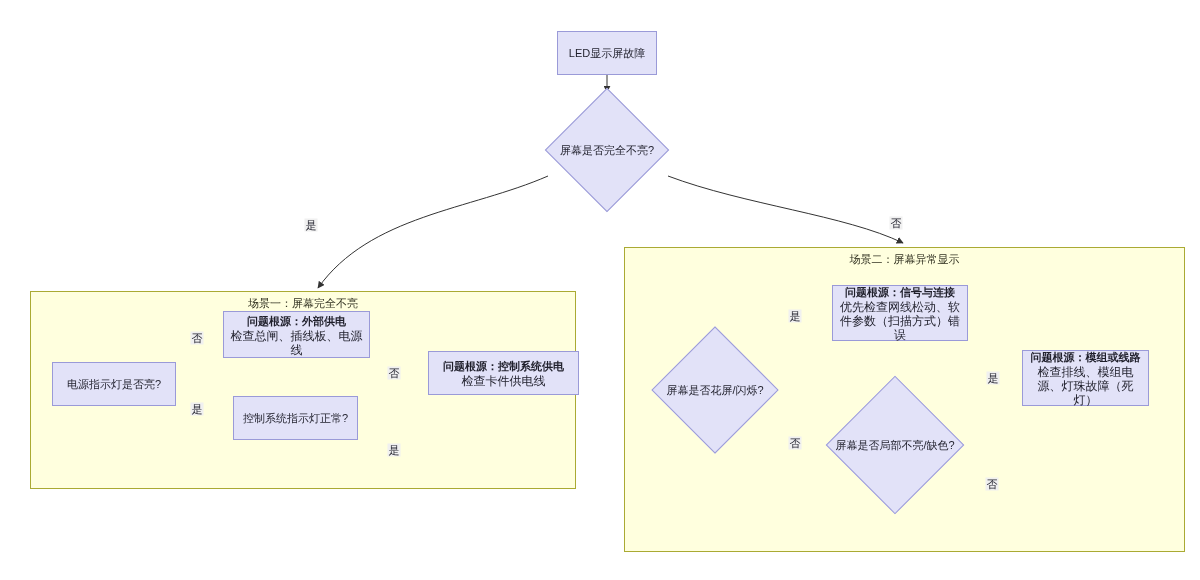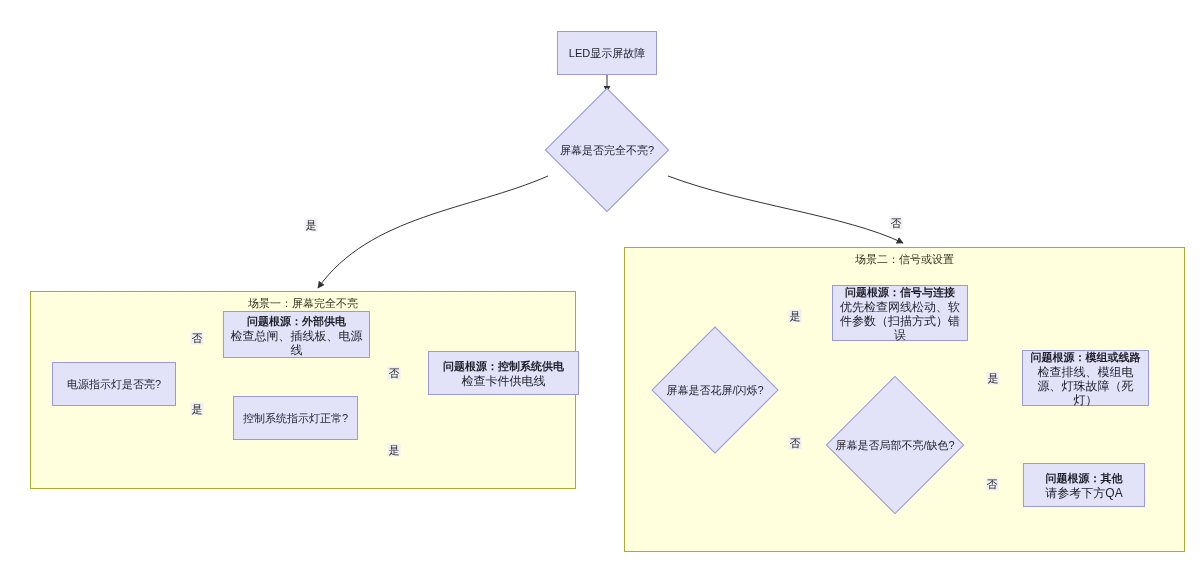--- a/index.html
+++ b/index.html
@@ -169,21 +169,21 @@
     <span class="desc">检查卡件供电线</span>
   </div>
 
 
   <div class="edge-label" style="left:197px; top:338px;">否</div>
   <div class="edge-label" style="left:197px; top:409px;">是</div>
   <div class="edge-label" style="left:394px; top:373px;">否</div>
   <div class="edge-label" style="left:394px; top:450px;">是</div>
 
   <div class="container-box" style="left:624px; top:247px; width:561px; height:305px;">
-    <div class="container-title">场景二：信号或设置</div>
+    <div class="container-title">场景二：屏幕异常显示</div>
   </div>
 
   <div class="decision" style="left:650px; top:325px; width:130px; height:130px;">
     <span class="shape" style="width:88px; height:88px;"></span>
     <span class="dlabel">屏幕是否花屏/闪烁?</span>
   </div>
 
   <div class="decision" style="left:825px; top:375px; width:140px; height:140px;">
     <span class="shape" style="width:96px; height:96px;"></span>
     <span class="dlabel">屏幕是否局部不亮/缺色?</span>
@@ -192,23 +192,19 @@
   <div class="node" style="left:832px; top:285px; width:136px; height:56px;">
     <span class="title">问题根源：信号与连接</span>
     <span class="desc">优先检查网线松动、软件参数（扫描方式）错误</span>
   </div>
 
   <div class="node" style="left:1022px; top:350px; width:127px; height:56px;">
     <span class="title">问题根源：模组或线路</span>
     <span class="desc">检查排线、模组电源、灯珠故障（死灯）</span>
   </div>
 
-  <div class="node" style="left:1023px; top:463px; width:122px; height:41px;">
-    <span class="title">问题根源：其他</span>
-    <span class="desc">请参考下方QA</span>
-  </div>
 
   <div class="edge-label" style="left:795px; top:316px;">是</div>
   <div class="edge-label" style="left:795px; top:443px;">否</div>
   <div class="edge-label" style="left:993px; top:378px;">是</div>
   <div class="edge-label" style="left:992px; top:484px;">否</div>
 
 </div>
 
 </body></html>

